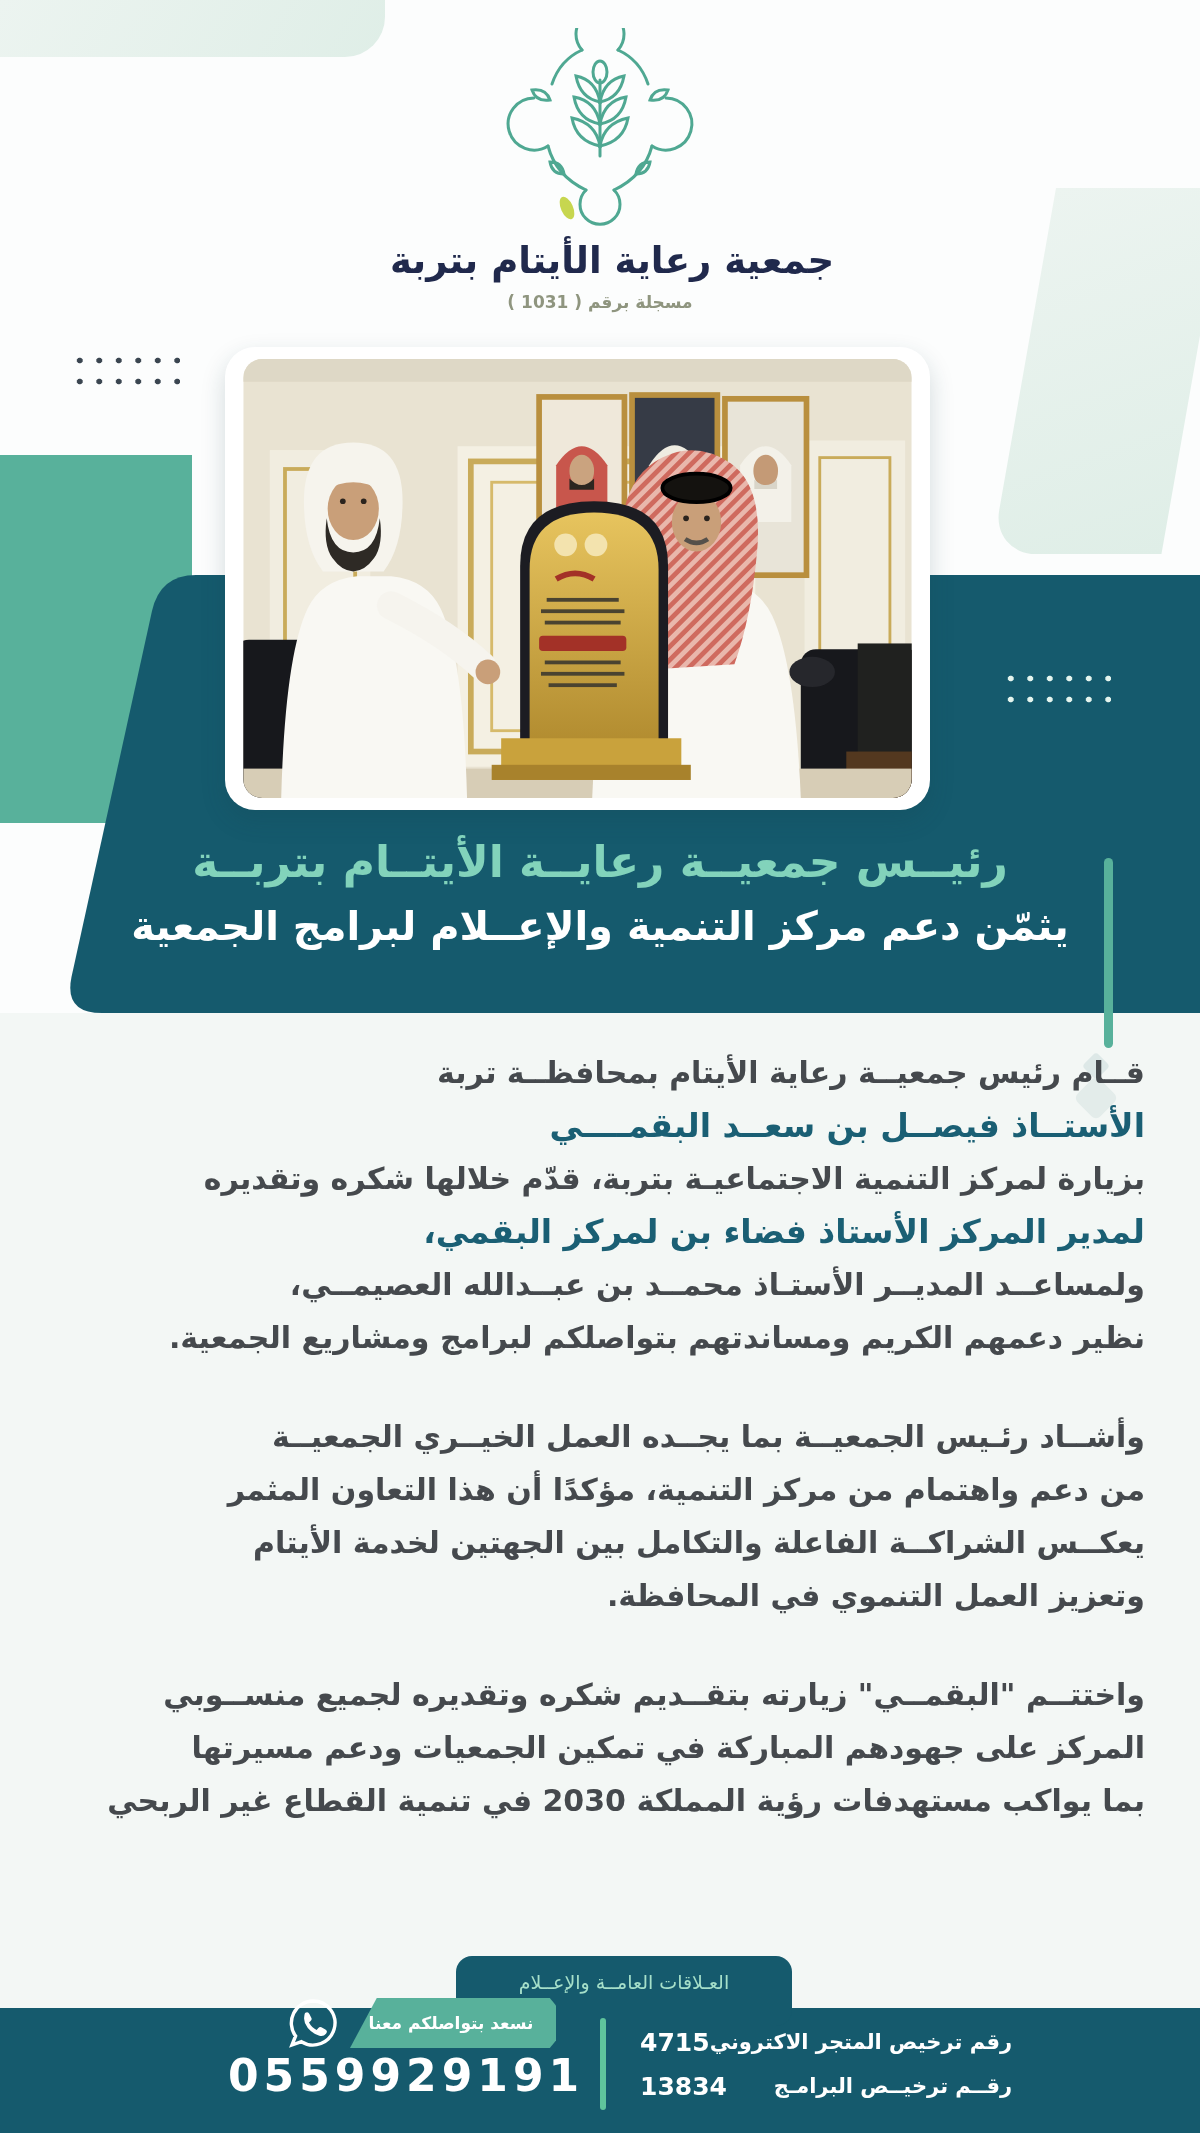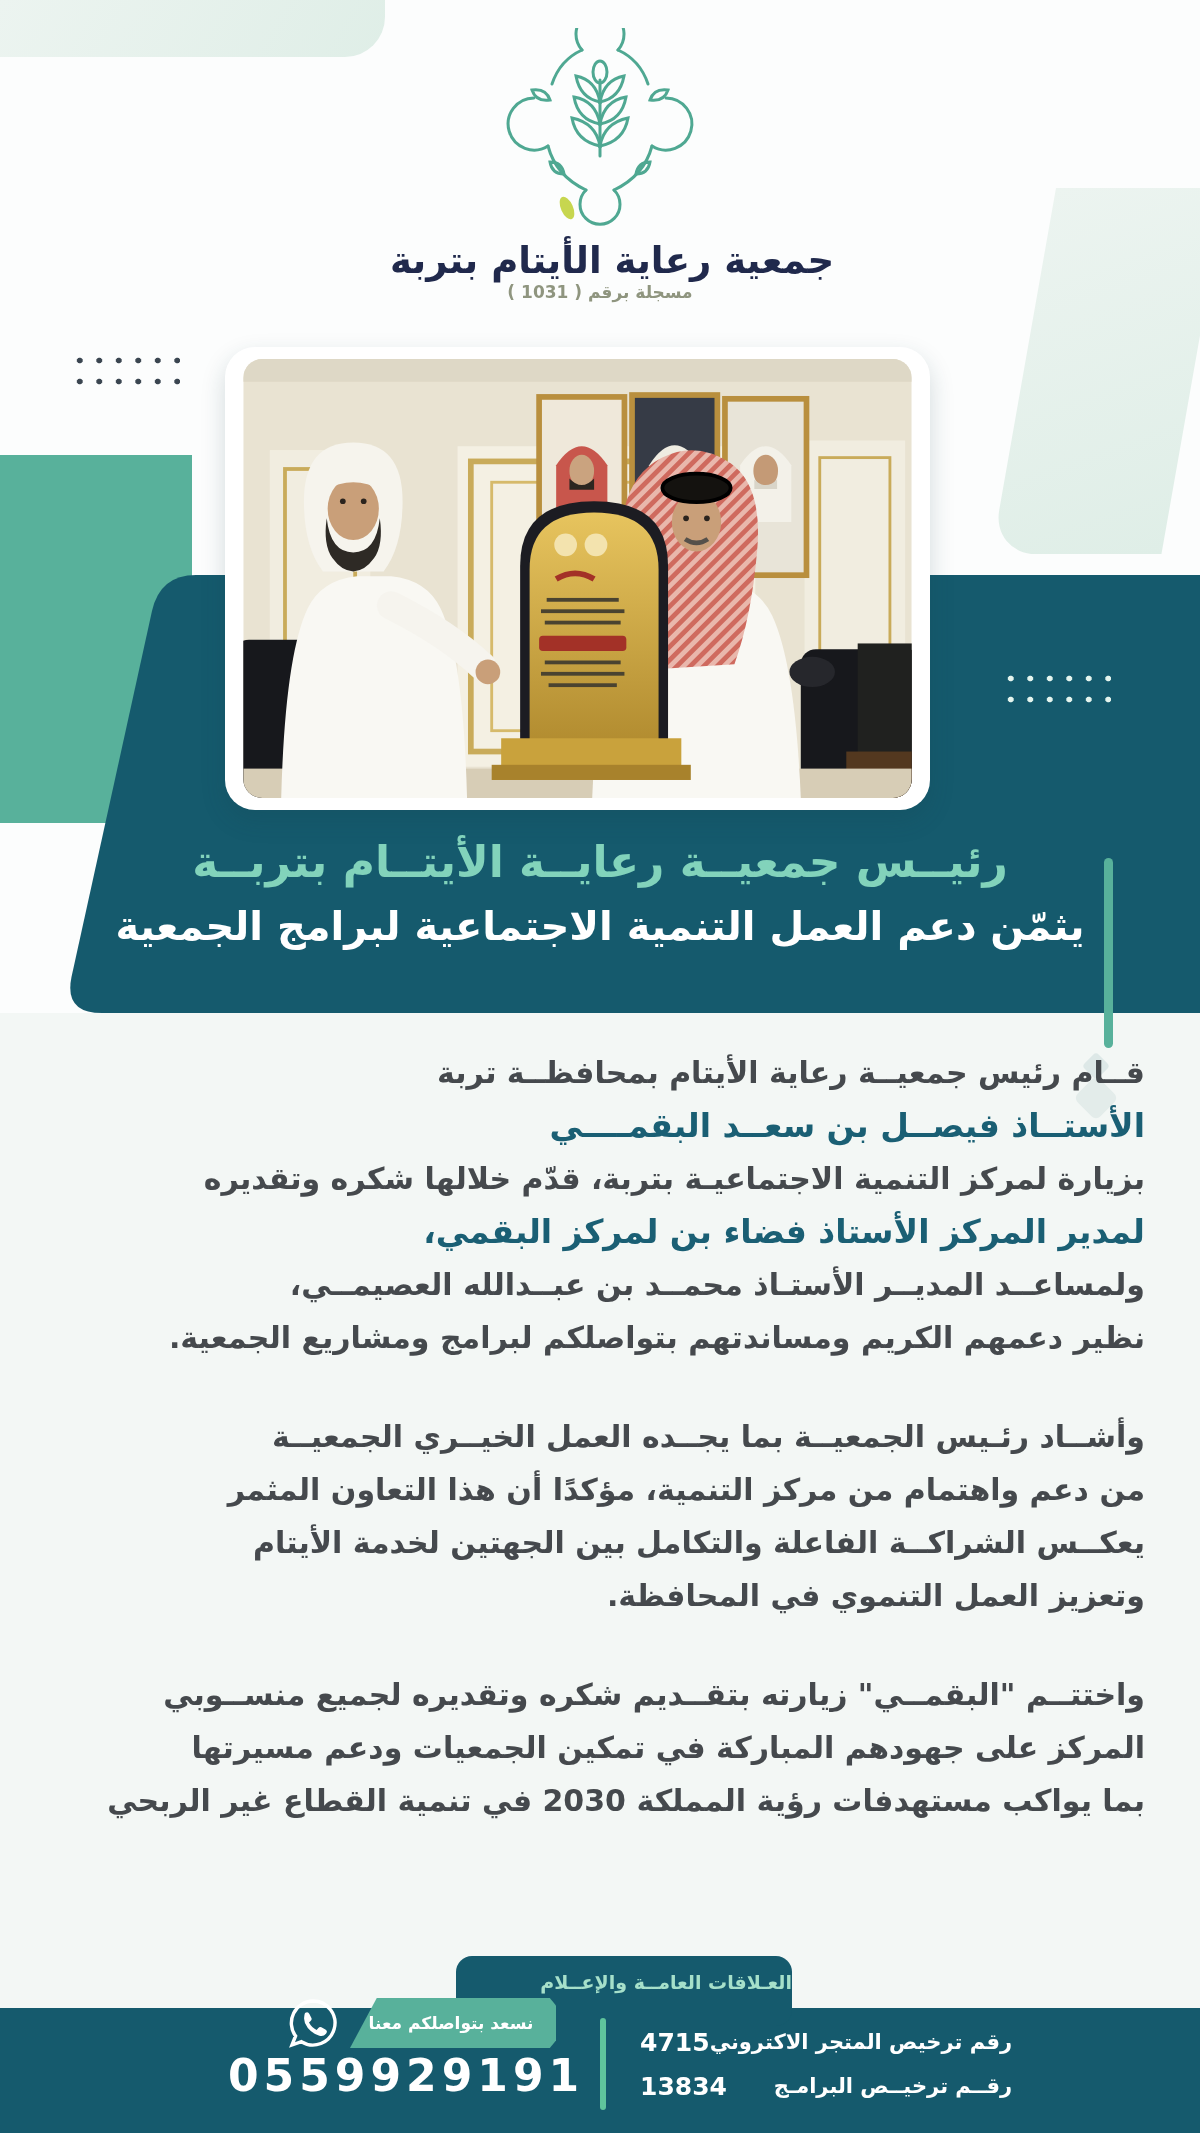--- a/index.html
+++ b/index.html
@@ -27,21 +27,21 @@
   .dots{position:absolute;background-image:radial-gradient(circle,var(--dc) 2.6px,transparent 3.2px);
     background-size:19.5px 21px;background-position:2px 2px;}
   .dots-dark{--dc:var(--dots-dark);left:68px;top:348px;width:112px;height:42px;}
   .dots-light{--dc:var(--dots-light);left:999px;top:666px;width:112px;height:42px;z-index:4;}
 
   
   .logo{position:absolute;left:0;right:0;top:28px;text-align:center;z-index:2;}
   .emblem{display:block;margin:0 auto;}
   .calligraphy{margin-top:6px;font-size:37px;font-weight:bold;color:var(--logo-ink);
     letter-spacing:1px;direction:rtl;padding-left:24px;}
-  .reg{font-size:17px;font-weight:bold;color:var(--reg-ink);direction:rtl;}
+  .reg{margin-top:10px;font-size:17px;font-weight:bold;color:var(--reg-ink);direction:rtl;}
 
   
   .mint-block{position:absolute;left:0;top:455px;width:192px;height:368px;background:var(--mint);z-index:1;}
   .band{position:absolute;left:0;top:575px;z-index:2;}
   .body-bg{position:absolute;left:0;top:1013px;width:1200px;height:995px;background:var(--body-bg);}
 
   
   .photo{position:absolute;left:225px;top:347px;width:705px;height:463px;background:#fff;
     border-radius:30px;padding:12px;z-index:3;box-shadow:0 10px 24px rgba(20,60,70,.18);}
   .photo svg{display:block;border-radius:20px;}
@@ -59,22 +59,22 @@
 
   
   .article{position:absolute;left:55px;right:55px;top:1046px;z-index:3;direction:rtl;text-align:right;}
   .par{margin-bottom:46px;}
   .ln{display:block;line-height:53px;font-weight:bold;font-size:30px;color:var(--ink);}
   .ln.teal{color:var(--teal-ink);font-size:33px;}
 
   
   .footer-band{position:absolute;left:0;top:2008px;width:1200px;height:125px;background:var(--teal);z-index:3;}
   .tab{position:absolute;left:456px;top:1956px;width:336px;height:70px;background:var(--teal);
-    border-radius:16px;z-index:3;color:var(--tab-text);font-size:19px;font-weight:bold;
-    line-height:52px;direction:rtl;}
+    border-radius:16px;z-index:3;color:var(--tab-text);font-size:19px;font-weight:normal;
+    text-align:center;line-height:52px;direction:rtl;}
   .wa-icon{position:absolute;left:286px;top:1996px;width:54px;height:54px;z-index:5;}
   .wa-badge{position:absolute;left:350px;top:1998px;width:206px;height:50px;background:var(--mint);
     clip-path:polygon(13% 0,97% 0,100% 15%,100% 85%,97% 100%,0 100%);z-index:5;
     display:flex;align-items:center;justify-content:center;direction:rtl;}
   .wa-badge span{color:#fff;font-size:17px;font-weight:bold;padding-right:4px;}
   .phone{position:absolute;left:228px;top:2050px;width:330px;text-align:left;z-index:5;
     color:#fff;font-size:44px;font-weight:bold;letter-spacing:5px;direction:ltr;}
   .divider{position:absolute;left:600px;top:2018px;width:6px;height:92px;background:var(--mint-bright);
     border-radius:3px;z-index:5;}
   .licenses{position:absolute;left:640px;top:2020px;width:372px;z-index:5;direction:rtl;}
@@ -228,21 +228,21 @@
           <rect x="322" y="342" width="72" height="4" fill="#4a4330"></rect>
           <rect x="272" y="400" width="190" height="30" fill="#c9a23c"></rect>
           <rect x="262" y="428" width="210" height="16" fill="#a8822c"></rect>
         </g>
       </g>
     </svg>
   </figure>
 
   <div class="headline">
     <div class="h1">رئيــس جمعيــة رعايــة الأيتــام بتربــة</div>
-    <div class="h2">يثمّن دعم العمل التنمية الاجتماعية لبرامج الجمعية</div>
+    <div class="h2">يثمّن دعم مركز التنمية والإعــلام لبرامج الجمعية</div>
   </div>
   <div class="accent-bar"></div>
   <div class="diamond d-small"></div>
   <div class="diamond d-large"></div>
 
   <article class="article">
     <div class="par">
       <span class="ln">قــام رئيس جمعيــة رعاية الأيتام بمحافظــة تربة</span>
       <span class="ln teal">الأستــاذ فيصــل بن سعــد البقمــــي</span>
       <span class="ln">بزيارة لمركز التنمية الاجتماعيـة بتربة، قدّم خلالها شكره وتقديره</span>

